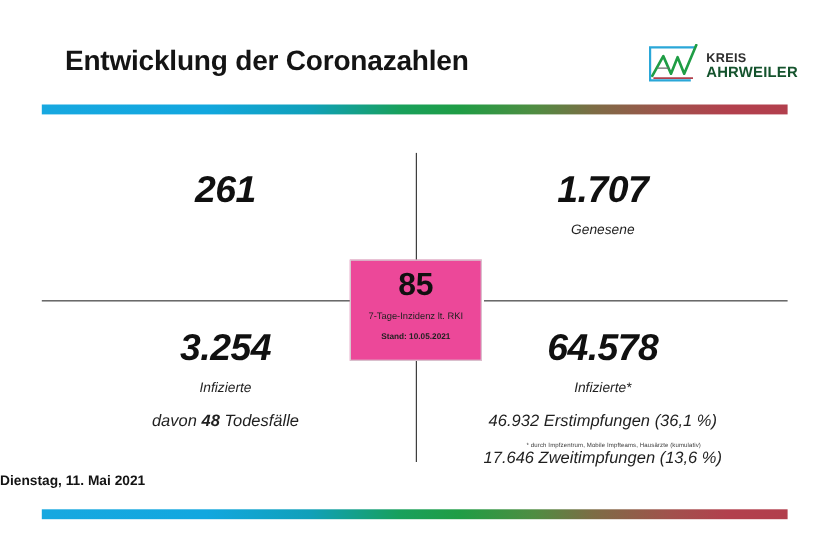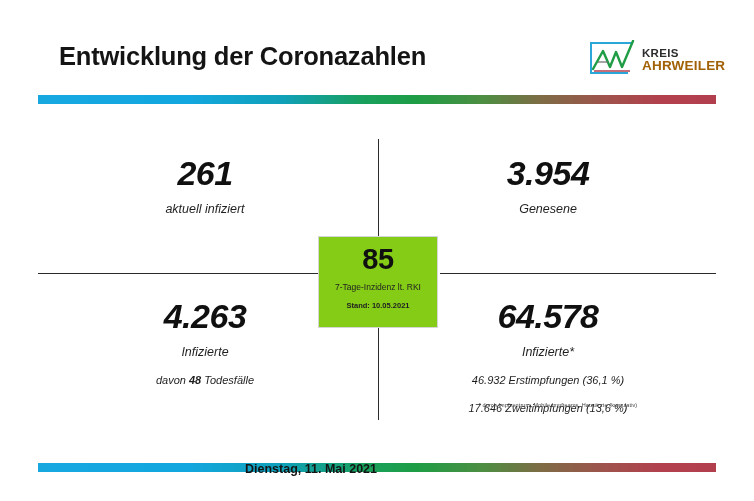--- a/index.html
+++ b/index.html
@@ -70,21 +70,21 @@
   .logo-line1 {
     font-size: 11.5px;
     font-weight: bold;
     letter-spacing: 0.3px;
     color: #2c2c2c;
   }
   .logo-line2 {
     font-size: 13.5px;
     font-weight: bold;
     letter-spacing: 0.2px;
-    color: #a16207;
+    color: #14532d;
   }
 
   
   .bar {
     position: absolute;
     left: 38px;
     width: 678px;
     height: 9px;
     background: linear-gradient(to right,
         #17a8e0 0%,
@@ -133,21 +133,21 @@
     line-height: 1.1;
   }
   .stat-label {
     margin-top: 9px;
     font-size: 12.5px;
     color: #1f1f1f;
     line-height: 1.35;
   }
   .stat-sub {
     margin-top: 11px;
-    font-size: 11px;
+    font-size: 15px;
     color: #1f1f1f;
     line-height: 1.5;
   }
   .stat-sub b { font-weight: bold; }
 
   .stat-tl { left: 70px;  top: 155px; width: 270px; }
   .stat-tr { left: 408px; top: 155px; width: 280px; }
   .stat-bl { left: 70px;  top: 298px; width: 270px; }
   .stat-br { left: 408px; top: 298px; width: 280px; }
 
@@ -162,21 +162,21 @@
     letter-spacing: 0.1px;
   }
 
   
   .incidence-box {
     position: absolute;
     left: 318px;
     top: 236px;
     width: 120px;
     height: 92px;
-    background: #84cc16;
+    background: #ec4899;
     border: 1px solid #d5d5d5;
     box-sizing: border-box;
     text-align: center;
     display: flex;
     flex-direction: column;
     align-items: center;
     justify-content: flex-start;
     padding-top: 6px;
   }
   .incidence-number {
@@ -197,25 +197,23 @@
     color: #222222;
     font-weight: bold;
   }
 
   
   .footer-date {
     position: absolute;
     left: 0;
     top: 430px;
     width: 622px;
-    text-align: center;
     font-size: 12.5px;
     font-weight: bold;
     color: #141414;
-    margin-top: 32px;
   }
 </style>
 </head>
 <body>
 
 <div class="slide">
 
   <div class="header">
     <div class="slide-title">Entwicklung der Coronazahlen</div>
 
@@ -243,30 +241,29 @@
   <div class="bar bar-top"></div>
   <div class="bar bar-bottom"></div>
 
   <div class="divider-h divider-h-left"></div>
   <div class="divider-h divider-h-right"></div>
   <div class="divider-v divider-v-top"></div>
   <div class="divider-v divider-v-bottom"></div>
 
   <div class="stat stat-tl">
     <div class="stat-number">261</div>
-    <div class="stat-label">aktuell infiziert</div>
   </div>
 
   <div class="stat stat-tr">
-    <div class="stat-number">3.954</div>
+    <div class="stat-number">1.707</div>
     <div class="stat-label">Genesene</div>
   </div>
 
   <div class="stat stat-bl">
-    <div class="stat-number">4.263</div>
+    <div class="stat-number">3.254</div>
     <div class="stat-label">Infizierte</div>
     <div class="stat-sub">
       <span>davon </span><b>48</b><span> Todesfälle</span>
     </div>
   </div>
 
   <div class="stat stat-br">
     <div class="stat-number">64.578</div>
     <div class="stat-label">Infizierte*</div>
     <div class="stat-sub">46.932 Erstimpfungen (36,1 %)</div>

